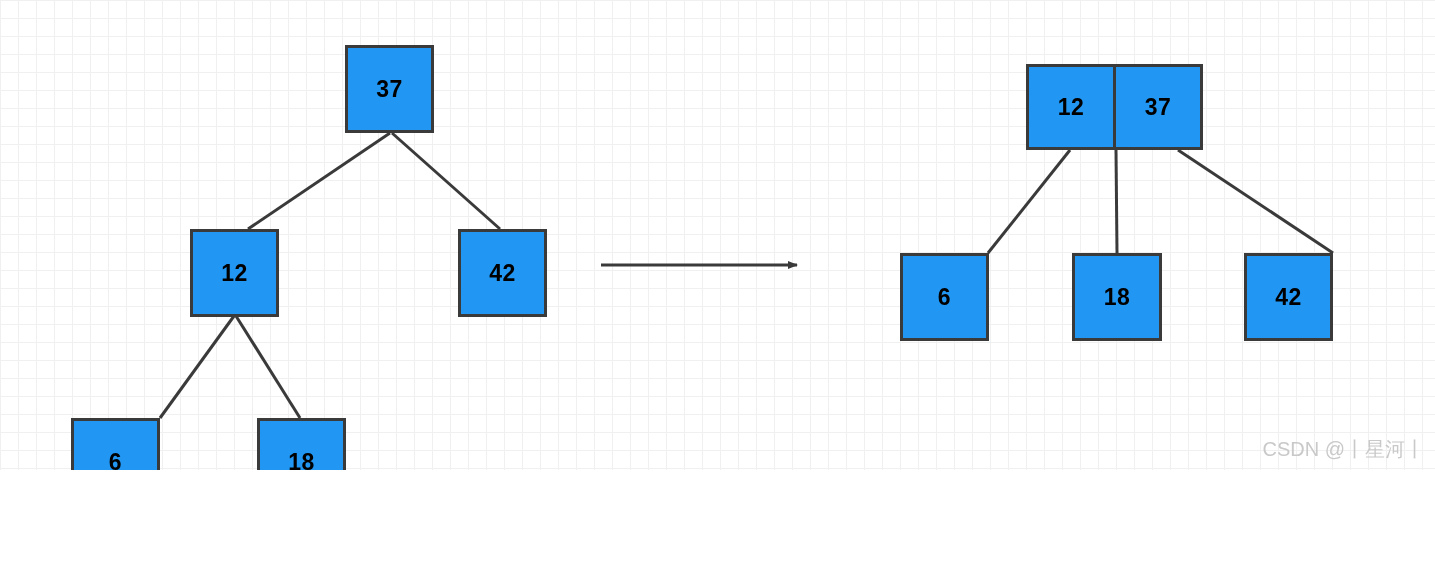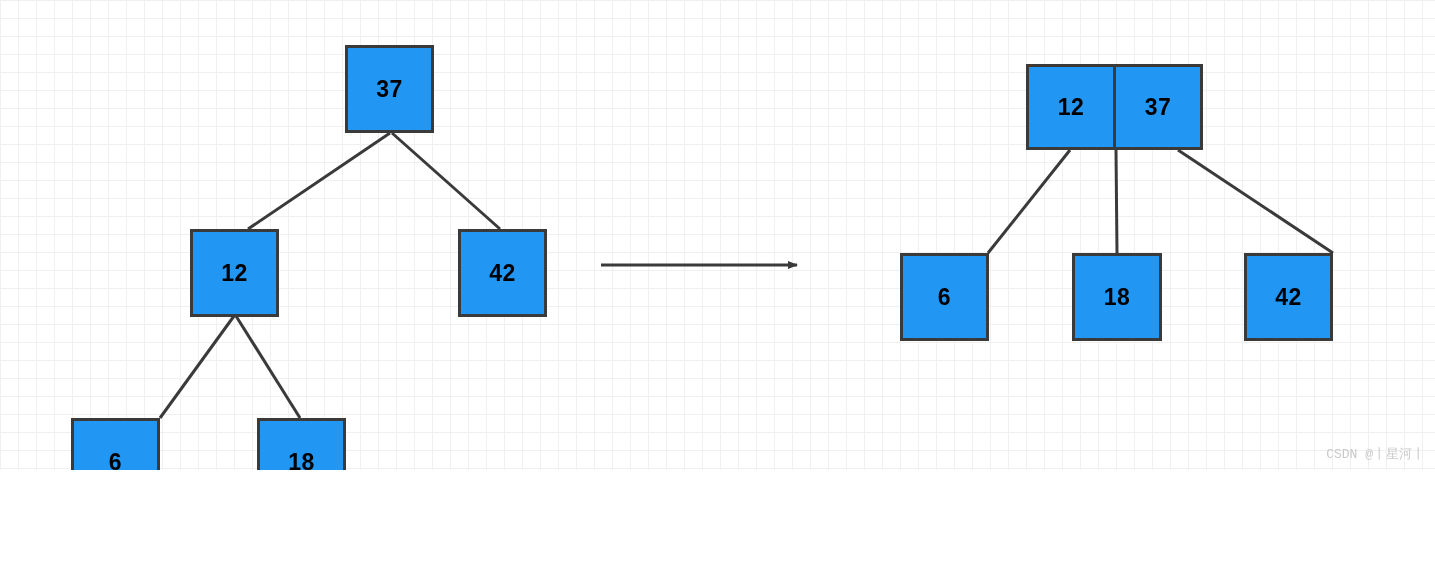--- a/index.html
+++ b/index.html
@@ -52,22 +52,22 @@
     letter-spacing: 0.5px;
   }
   .cell + .cell {
     border-left: 3px solid #3a3a3a;
   }
   #watermark {
     position: absolute;
     right: 10px;
     bottom: 7px;
     color: #c9c9c9;
-    font-size: 13px;
-    font-family: Liberation Mono, monospace;
+    font-size: 20px;
+    font-family: Liberation Sans, sans-serif;
     white-space: nowrap;
     user-select: none;
   }
 </style>
 </head>
 <body>
 
 <div id="canvas">
 
   <svg id="edge-layer" viewBox="0 0 1435 574" xmlns="http://www.w3.org/2000/svg">

